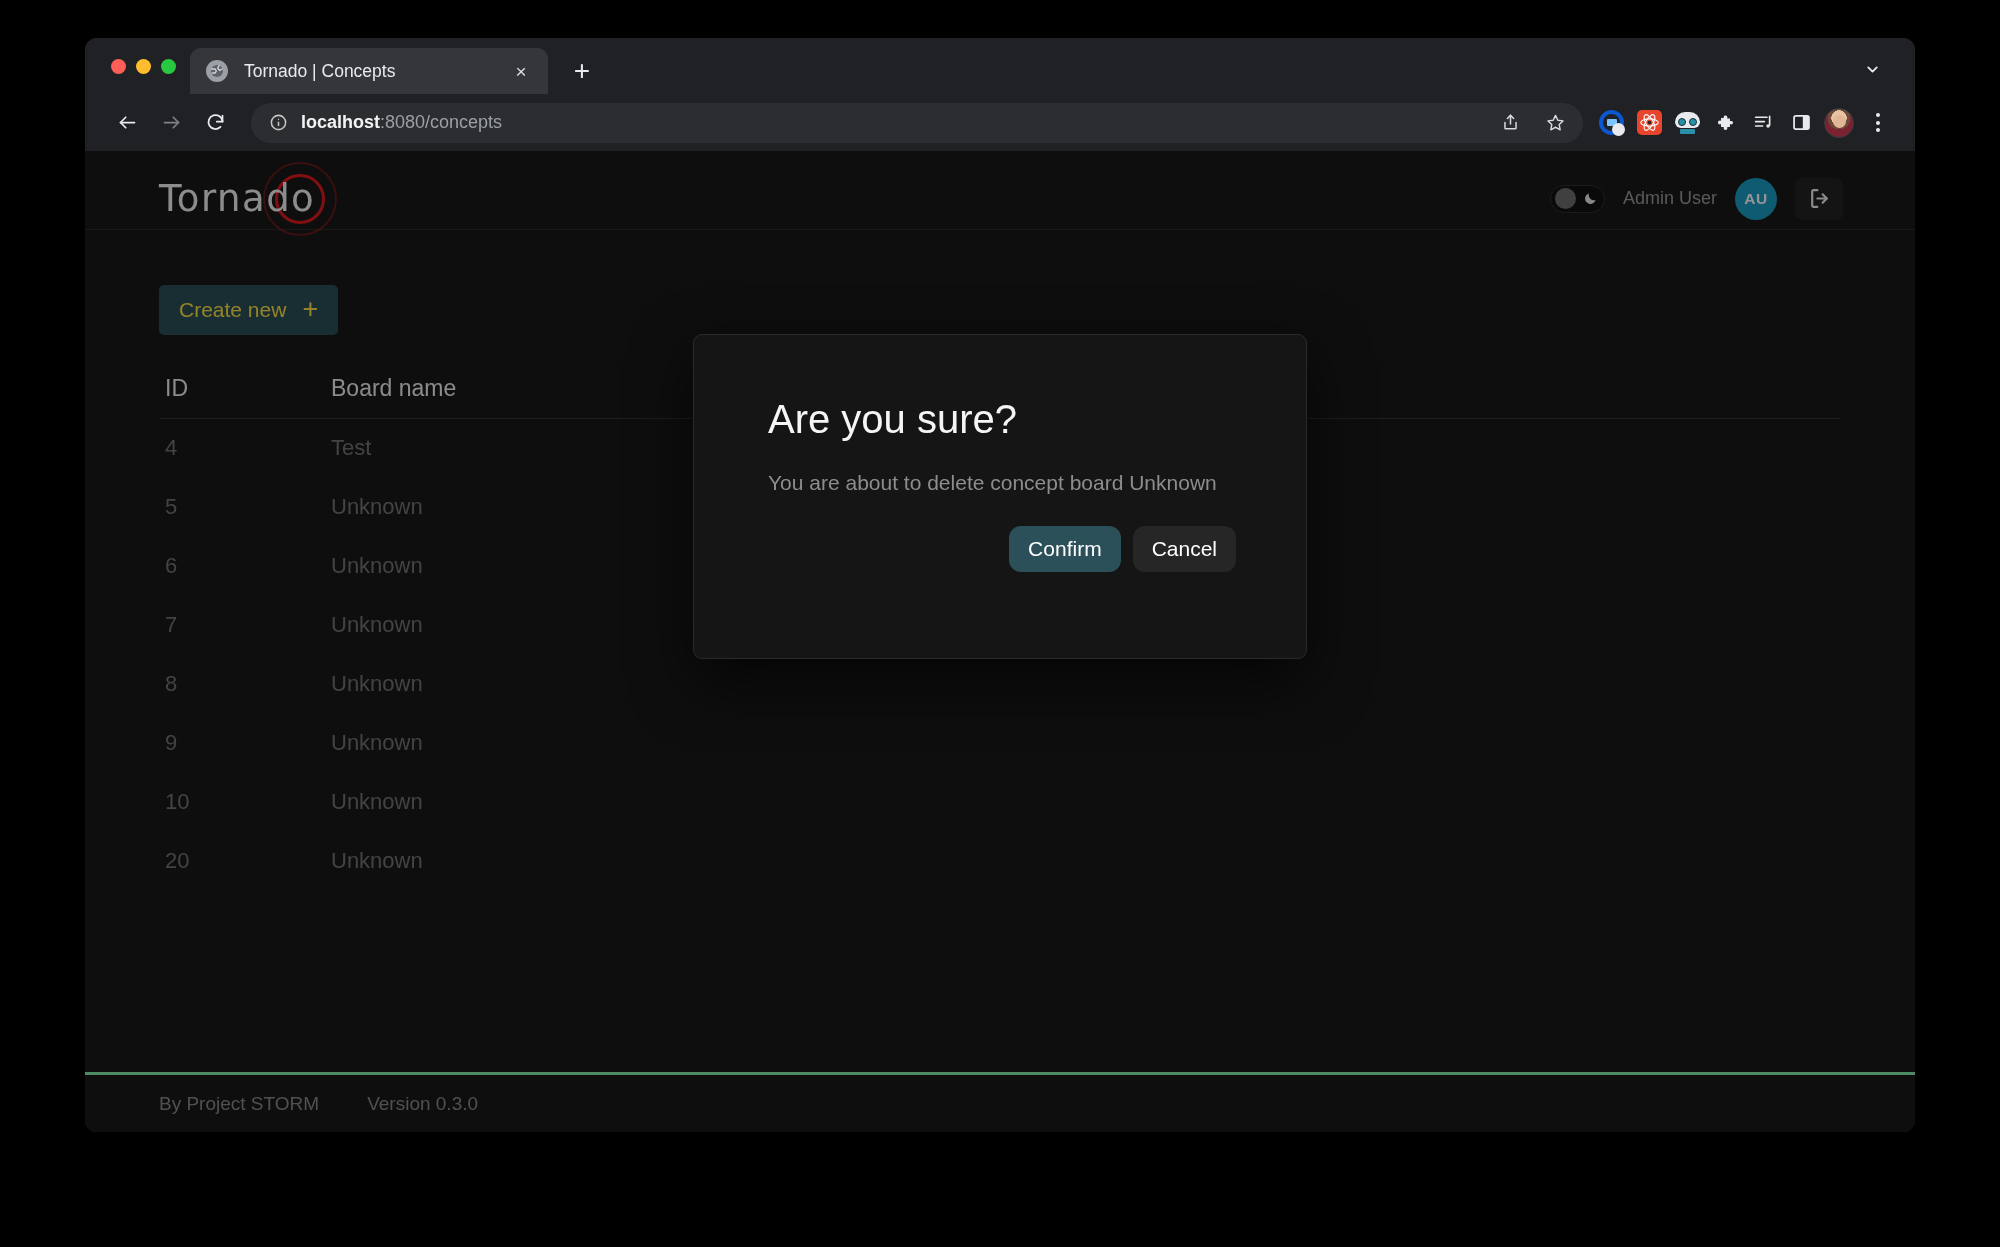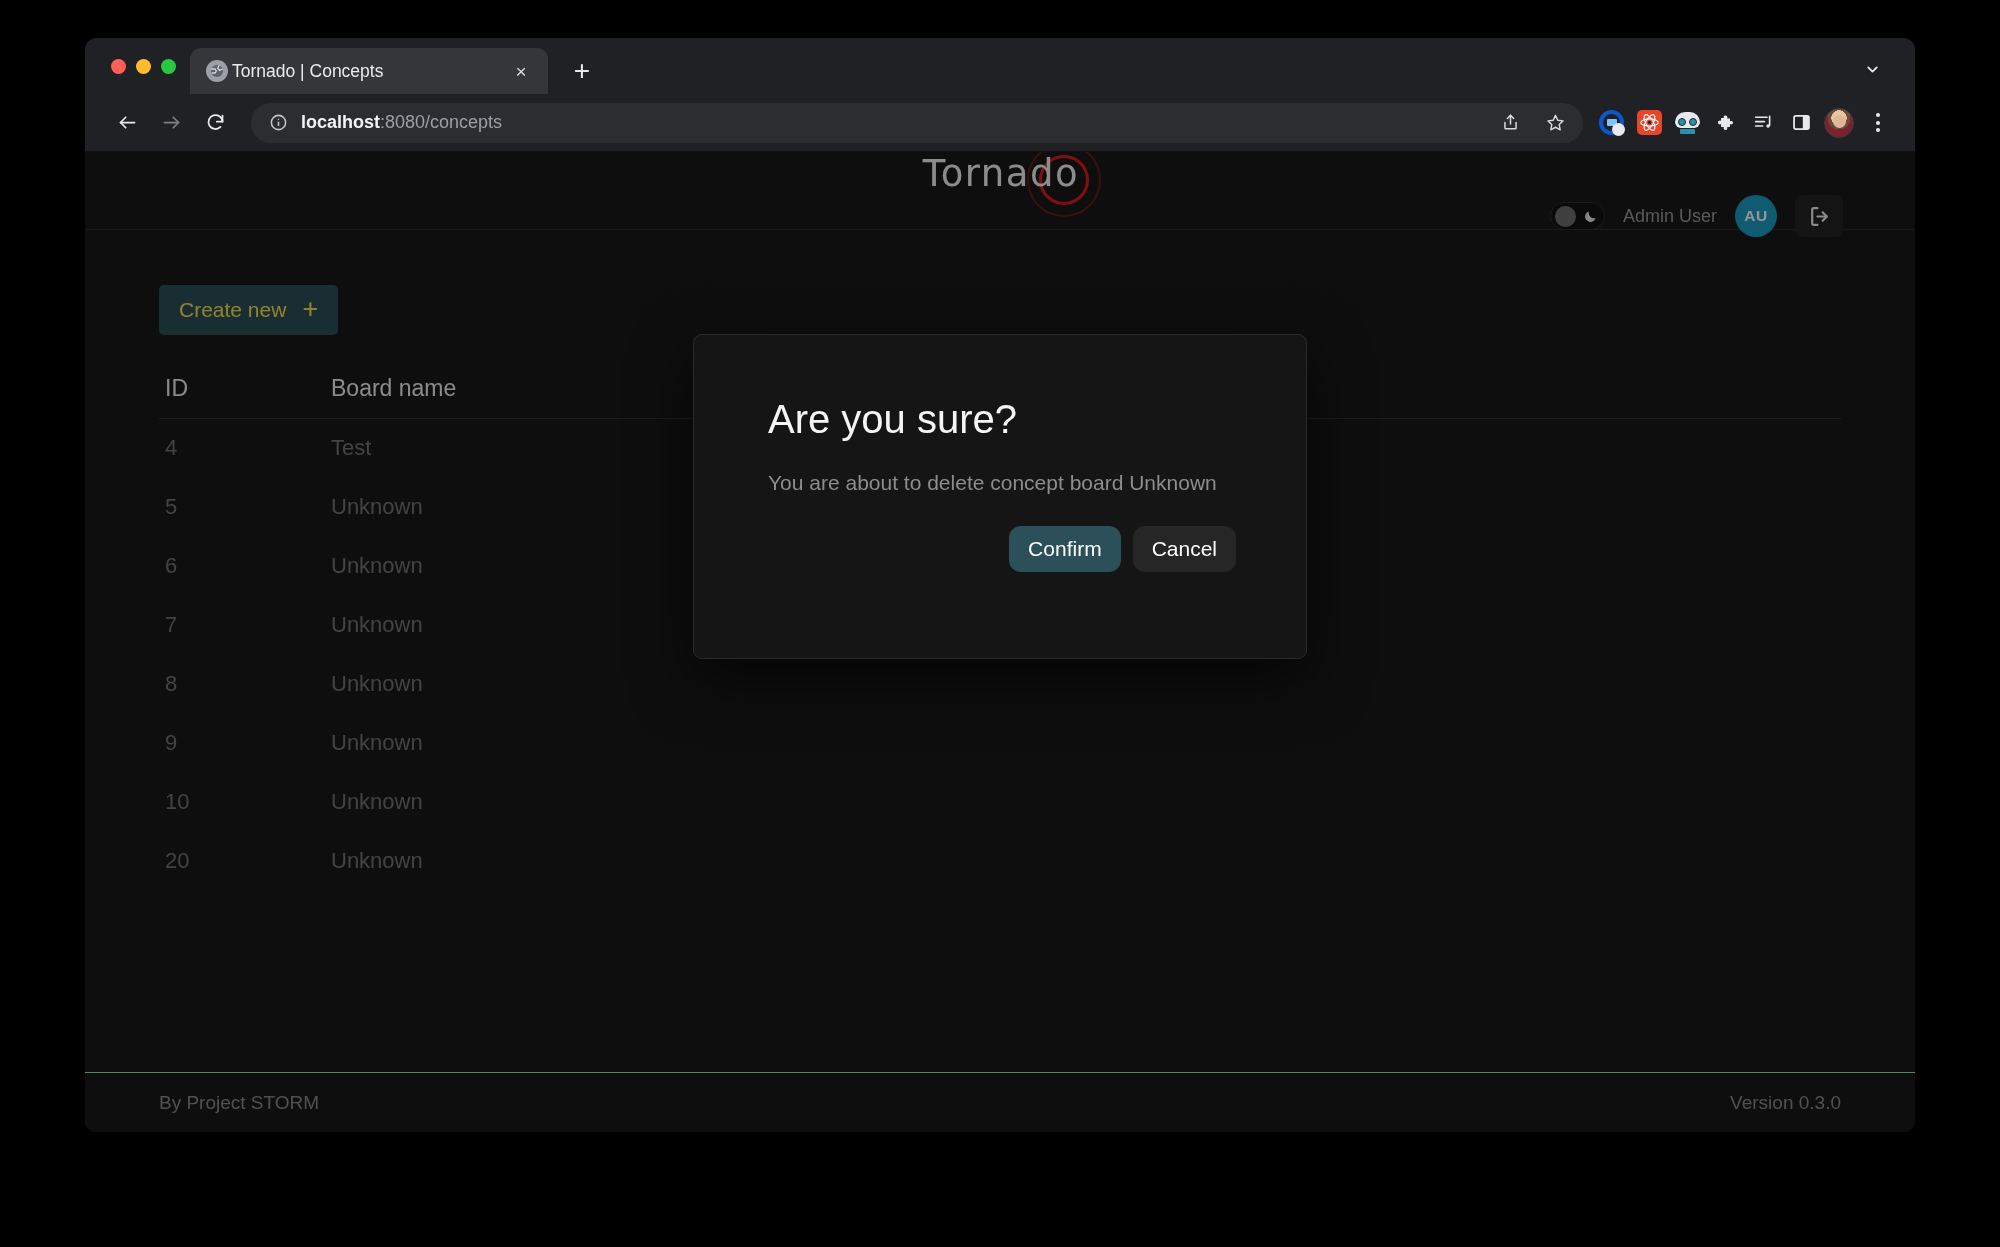--- a/index.html
+++ b/index.html
@@ -38,21 +38,21 @@
   .dot.red { background: #ff5f57; }
   .dot.yellow { background: #febc2e; }
   .dot.green { background: #28c840; }
 
   .tab {
     display: flex; align-items: center;
     width: 358px; height: 46px;
     background: #35363a;
     border-radius: 11px 11px 0 0;
     padding: 0 14px 0 16px;
-    gap: 4px;
+    gap: 16px;
   }
   .favicon {
     width: 22px; height: 22px; border-radius: 50%;
     background: #9aa0a6;
     display: flex; align-items: center; justify-content: center;
     flex: none;
   }
   .favicon svg { width: 16px; height: 16px; display: block; }
   .tab-title {
     flex: 1 1 auto;
@@ -189,24 +189,23 @@
     height: calc(1094px - 56px - 58px);
     background: #191919;
     overflow: hidden;
   }
 
   
   .app-header {
     height: 78px;
     border-bottom: 1px solid #2b2b2b;
     display: flex; align-items: center;
-    padding: 0 72px 0 74px;
+    padding: 16px 72px 0 74px;
     position: relative;
     z-index: 1;
-    flex-direction: column;
   }
   .logo { position: relative; display: flex; align-items: center; height: 56px; }
   .logo-text {
     font-family: "DejaVu Sans", sans-serif;
     font-size: 37px;
     letter-spacing: 1.5px;
     color: #f2f2f2;
     font-weight: 400;
     position: relative;
     z-index: 2;
@@ -294,25 +293,24 @@
     color: #747474;
     padding: 16px 0 17px 0;
   }
   .board-table td.col-id { padding-left: 6px; }
 
   
   .app-footer {
     position: absolute;
     left: 0; right: 0; bottom: 0;
     height: 60px;
-    border-top: 1px solid #86efac;
+    border-top: 3px solid #86efac;
     display: flex; align-items: center;
     padding: 0 74px;
     gap: 48px;
-    justify-content: space-between;
   }
   .app-footer span { color: #8b8b8b; font-size: 19px; }
 
   
   .modal-overlay {
     position: absolute; inset: 0;
     background: rgba(0,0,0,0.42);
     display: flex; align-items: flex-start; justify-content: center;
     z-index: 10;
   }

